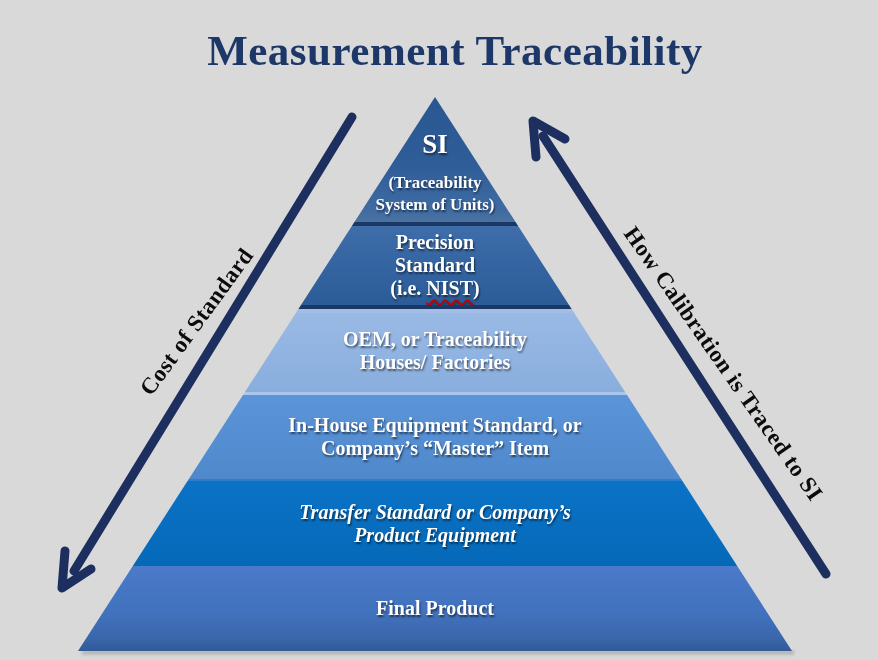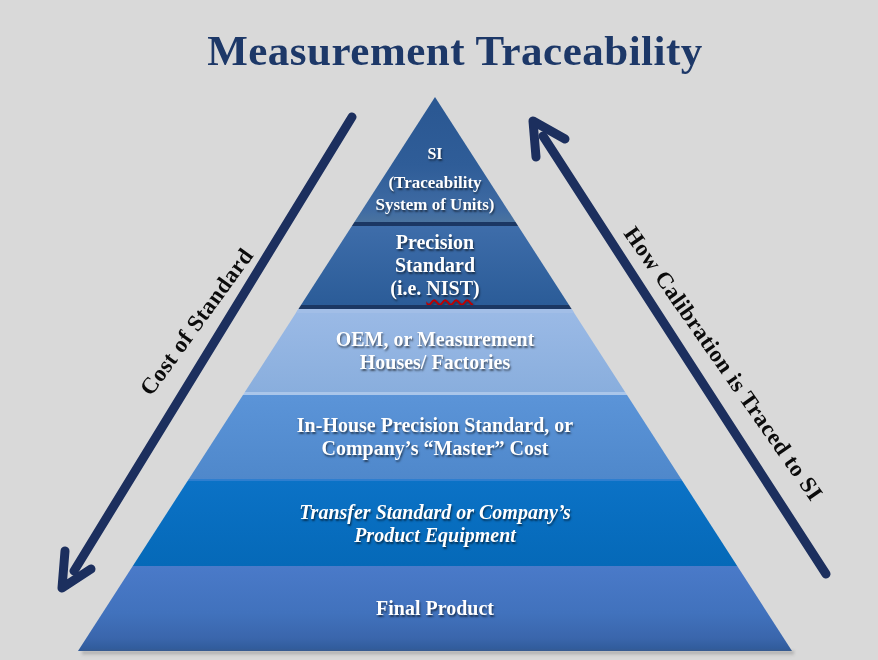--- a/index.html
+++ b/index.html
@@ -16,21 +16,21 @@
   .pyramid{position:absolute;left:78px;top:97px;width:714px;height:554px;
            clip-path:polygon(50% 0, 100% 100%, 0 100%);}
   .band{position:absolute;left:0;right:0;display:flex;flex-direction:column;
         align-items:center;justify-content:center;box-sizing:border-box;
         color:#fff;font-weight:bold;text-align:center;
         text-shadow:1px 1.5px 2px rgba(0,0,0,.55);}
   .band .l{line-height:23px;font-size:20px;}
 
   .band-si{top:0;height:125px;justify-content:flex-end;padding-bottom:6px;
            background:linear-gradient(180deg,#2a5792 0%,#2f5d98 55%,#3f6ba3 90%,#4a739f 100%);}
-  .band-si .heading{font-size:16px;line-height:28px;margin-bottom:4px;}
+  .band-si .heading{font-size:27px;line-height:28px;margin-bottom:14px;}
   .band-si .sub{font-size:17px;line-height:22px;}
 
   .band-national{top:125px;height:83px;border-top:4px solid #1b3763;
            background:linear-gradient(180deg,#3e6daa 0%,#2b5c98 100%);}
   .band-national .note{}
   .nist{text-decoration:underline;text-decoration-style:wavy;
         text-decoration-color:#c00000;text-decoration-thickness:2px;
         text-underline-offset:4px;}
 
   .band-oem{top:208px;height:87px;border-top:4px solid #1b3763;
@@ -73,27 +73,27 @@
       <div class="l sub">System of Units)</div>
     </div>
 
     <div class="band band-national">
       <div class="l">Precision</div>
       <div class="l">Standard</div>
       <div class="l note"><span>(i.e. </span><span class="nist">NIST</span><span>)</span></div>
     </div>
 
     <div class="band band-oem">
-      <div class="l">OEM, or Measurement</div>
+      <div class="l">OEM, or Traceability</div>
       <div class="l">Houses/ Factories</div>
     </div>
 
     <div class="band band-inhouse">
-      <div class="l">In-House Precision Standard, or</div>
-      <div class="l">Company’s “Master”  Cost</div>
+      <div class="l">In-House Equipment Standard, or</div>
+      <div class="l">Company’s “Master”  Item</div>
     </div>
 
     <div class="band band-transfer">
       <div class="l">Transfer Standard or Company’s</div>
       <div class="l">Product Equipment</div>
     </div>
 
     <div class="band band-final">
       <div class="l">Final Product</div>
     </div>

